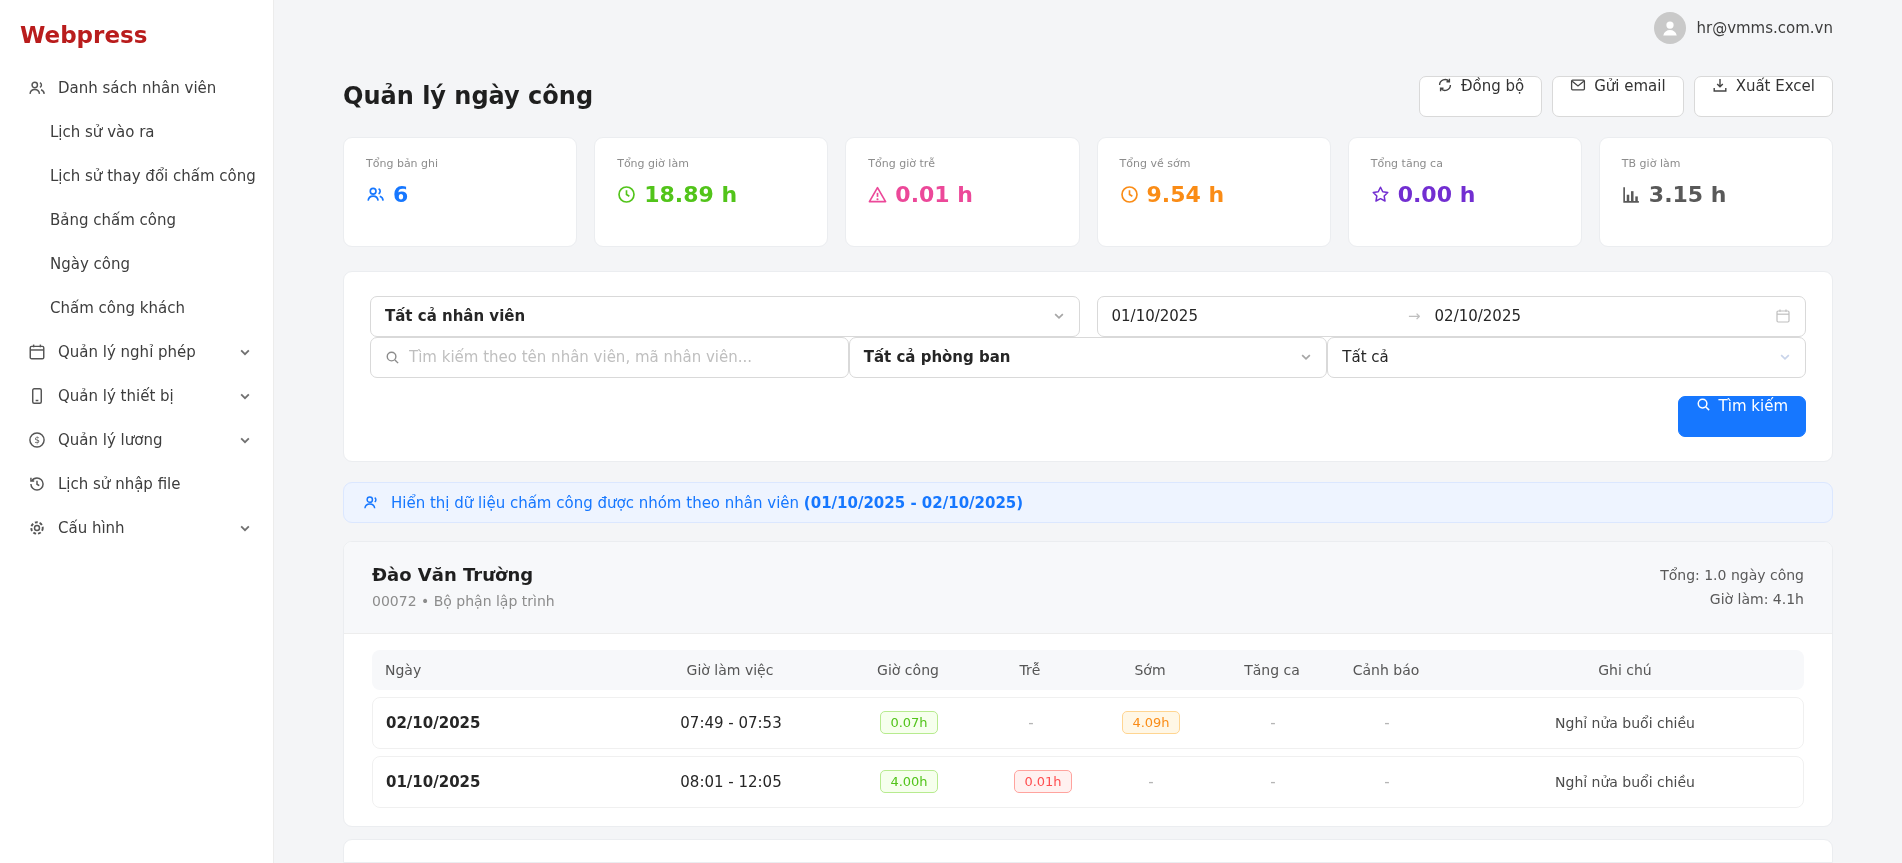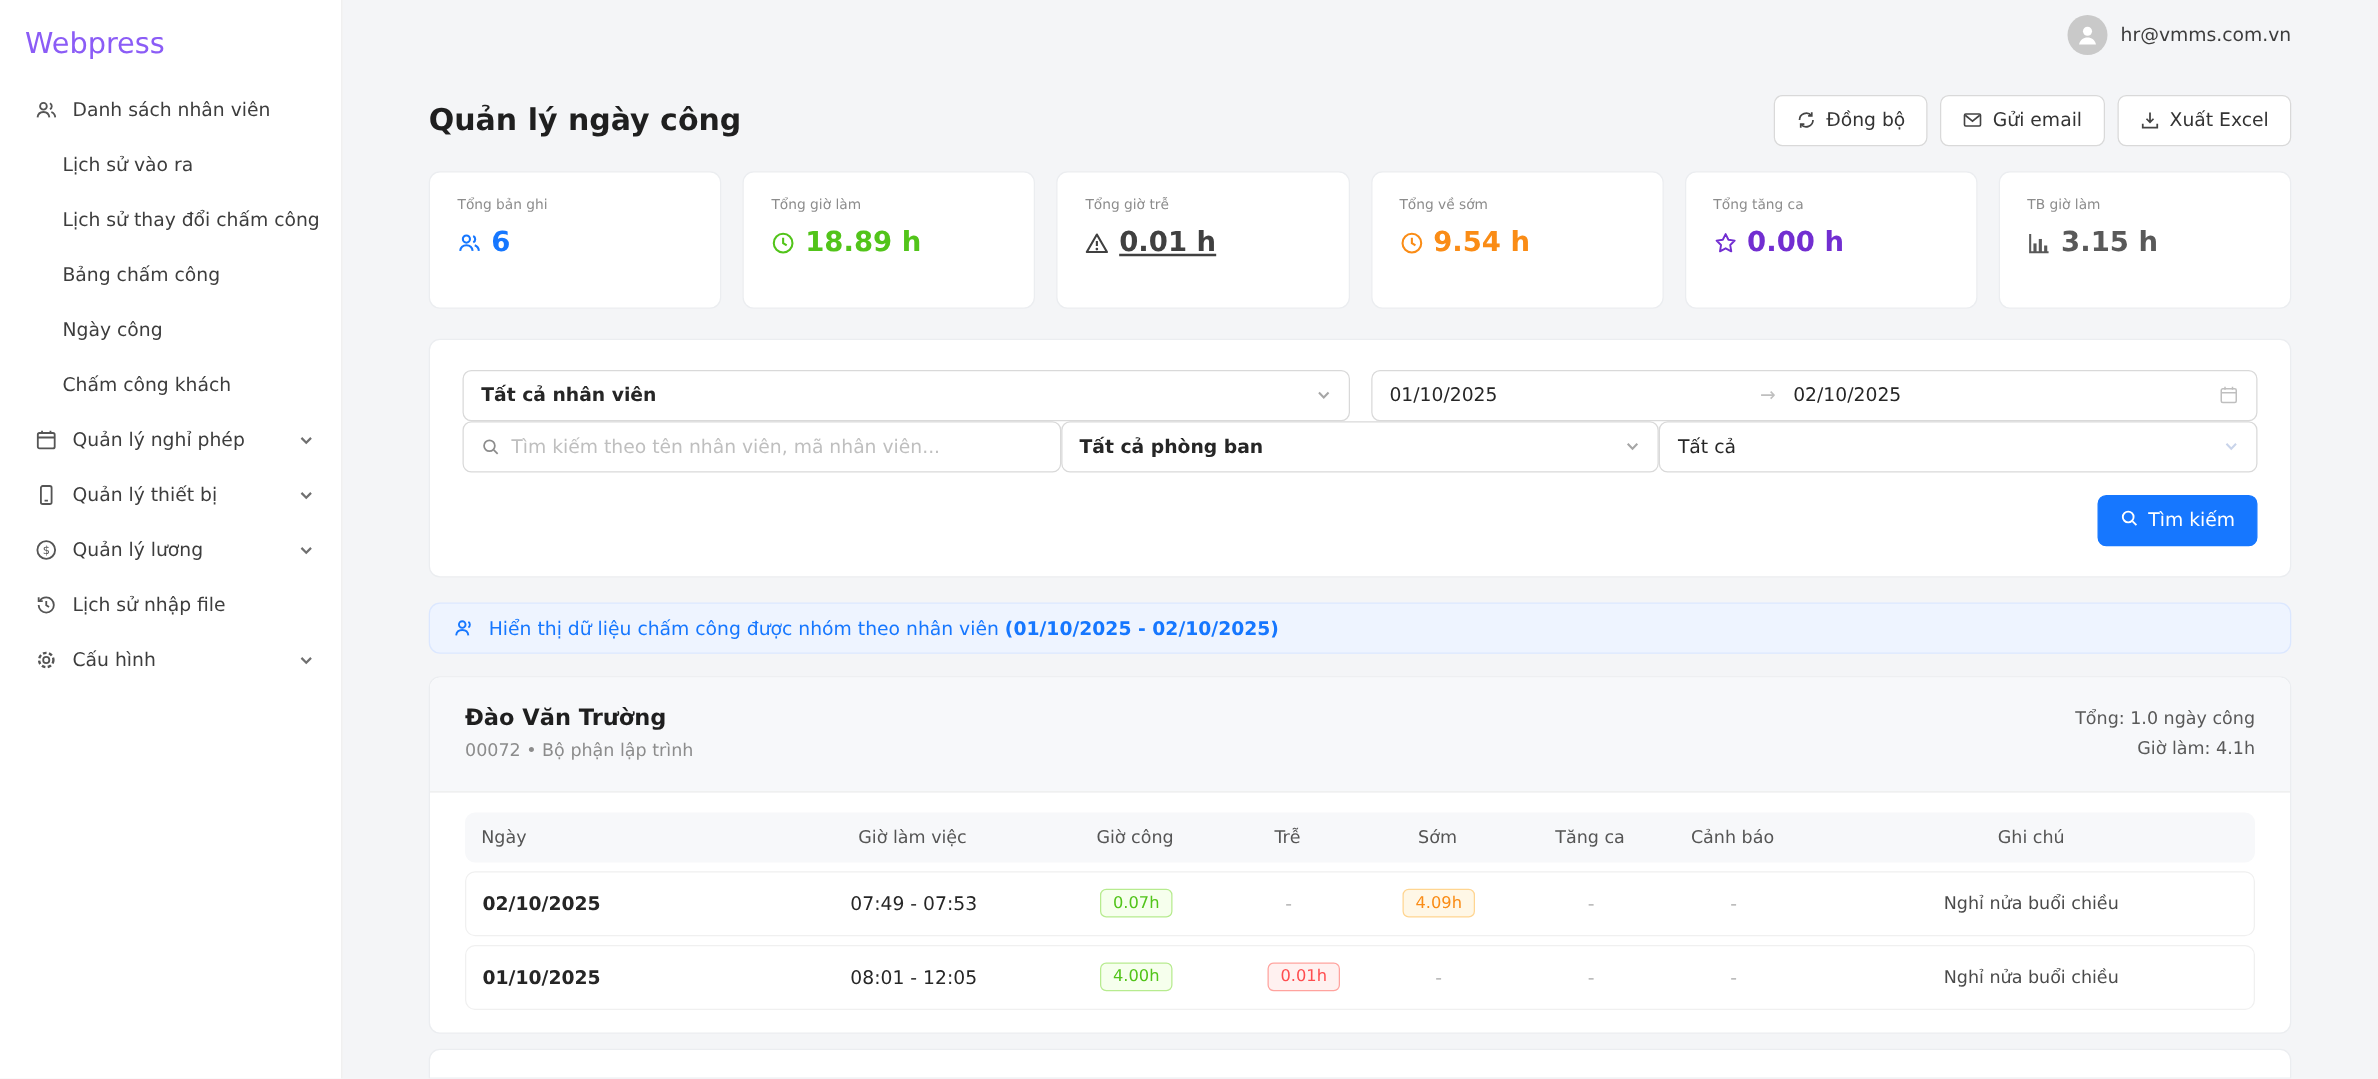--- a/index.html
+++ b/index.html
@@ -8,21 +8,21 @@
     font-family:"DejaVu Sans","Liberation Sans",sans-serif;
     background:#f4f5f7; color:#262626; font-size:15px;
   }
   .page { display:flex; width:100%; height:100%; }
 
   
   .sidebar {
     width:274px; min-width:274px; background:#fff; border-right:1px solid #ececec;
     padding-top:16px; height:100%;
   }
-  .brand { font-size:23px; font-weight:400; color:#8b5cf6; padding:6px 0 18px 20px; }
+  .brand { font-size:23px; font-weight:700; color:#b91c1c; padding:6px 0 18px 20px; }
   .nav-item {
     display:flex; align-items:center; height:44px; padding:0 22px 0 28px;
     color:#3d3d3d; cursor:pointer; position:relative; font-size:15px;
   }
   .nav-item .nav-icon { width:18px; height:18px; margin-right:12px; display:inline-flex; color:#555; }
   .nav-item .nav-icon svg { width:18px; height:18px; }
   .nav-item.active { color:#1677ff; }
   .nav-item.active .nav-icon { color:#1677ff; }
   .nav-chevron { margin-left:auto; display:inline-flex; color:#707070; }
   .nav-item.active .nav-chevron { color:#1677ff; }
@@ -36,21 +36,21 @@
   .main { flex:1; display:flex; flex-direction:column; padding:0 69px; overflow:hidden; }
   .topbar { height:56px; display:flex; align-items:center; justify-content:flex-end; gap:10px; }
   .avatar { width:32px; height:32px; border-radius:50%; background:#c9c9c9; display:flex; align-items:center; justify-content:center; overflow:hidden; }
   .avatar svg { width:20px; height:20px; }
   .user-email { font-size:15px; color:#3d3d3d; }
 
   .page-header { display:flex; align-items:center; justify-content:space-between; margin-top:20px; }
   .page-title { font-size:24px; font-weight:700; color:#1f1f1f; }
   .header-actions { display:flex; gap:10px; }
   .btn {
-    display:inline-flex; align-items:center; gap:8px; height:41px; padding:0 17px;
+    display:inline-flex; align-items:flex-start; gap:8px; height:41px; padding:0 17px;
     background:#fff; border:1px solid #d9d9d9; border-radius:7px; font-size:15px;
     color:#333; cursor:pointer; font-family:inherit;
   }
   .btn svg { width:16px; height:16px; color:#444; }
   .btn-primary { background:#1677ff; border-color:#1677ff; color:#fff; }
   .btn-primary svg { color:#fff; }
 
   
   .stats-row { display:flex; gap:17px; margin-top:20px; }
   .stat-card {
@@ -297,21 +297,21 @@
         <div class="stat-value-row" style="color: rgb(82, 196, 26);">
           <svg viewBox="0 0 16 16">
               <circle cx="8" cy="8" r="6.3" fill="none" stroke="currentColor" stroke-width="1.4"></circle>
               <path d="M8 4.4V8l2.4 1.5" fill="none" stroke="currentColor" stroke-width="1.4"></path>
             </svg>
           <span class="stat-value">18.89 h</span>
         </div>
       </div>
       <div class="stat-card">
         <div class="stat-label">Tổng giờ trễ</div>
-        <div class="stat-value-row" style="color: #404040; text-decoration: underline;">
+        <div class="stat-value-row" style="color: #ec4899;">
           <svg viewBox="0 0 16 16">
               <path d="M8 2.2L14.8 14H1.2z" fill="none" stroke="currentColor" stroke-width="1.4" stroke-linejoin="round"></path>
               <line x1="8" y1="6.6" x2="8" y2="10" stroke="currentColor" stroke-width="1.4"></line>
               <circle cx="8" cy="12" r="0.9" fill="currentColor"></circle>
             </svg>
           <span class="stat-value">0.01 h</span>
         </div>
       </div>
       <div class="stat-card">
         <div class="stat-label">Tổng về sớm</div>

